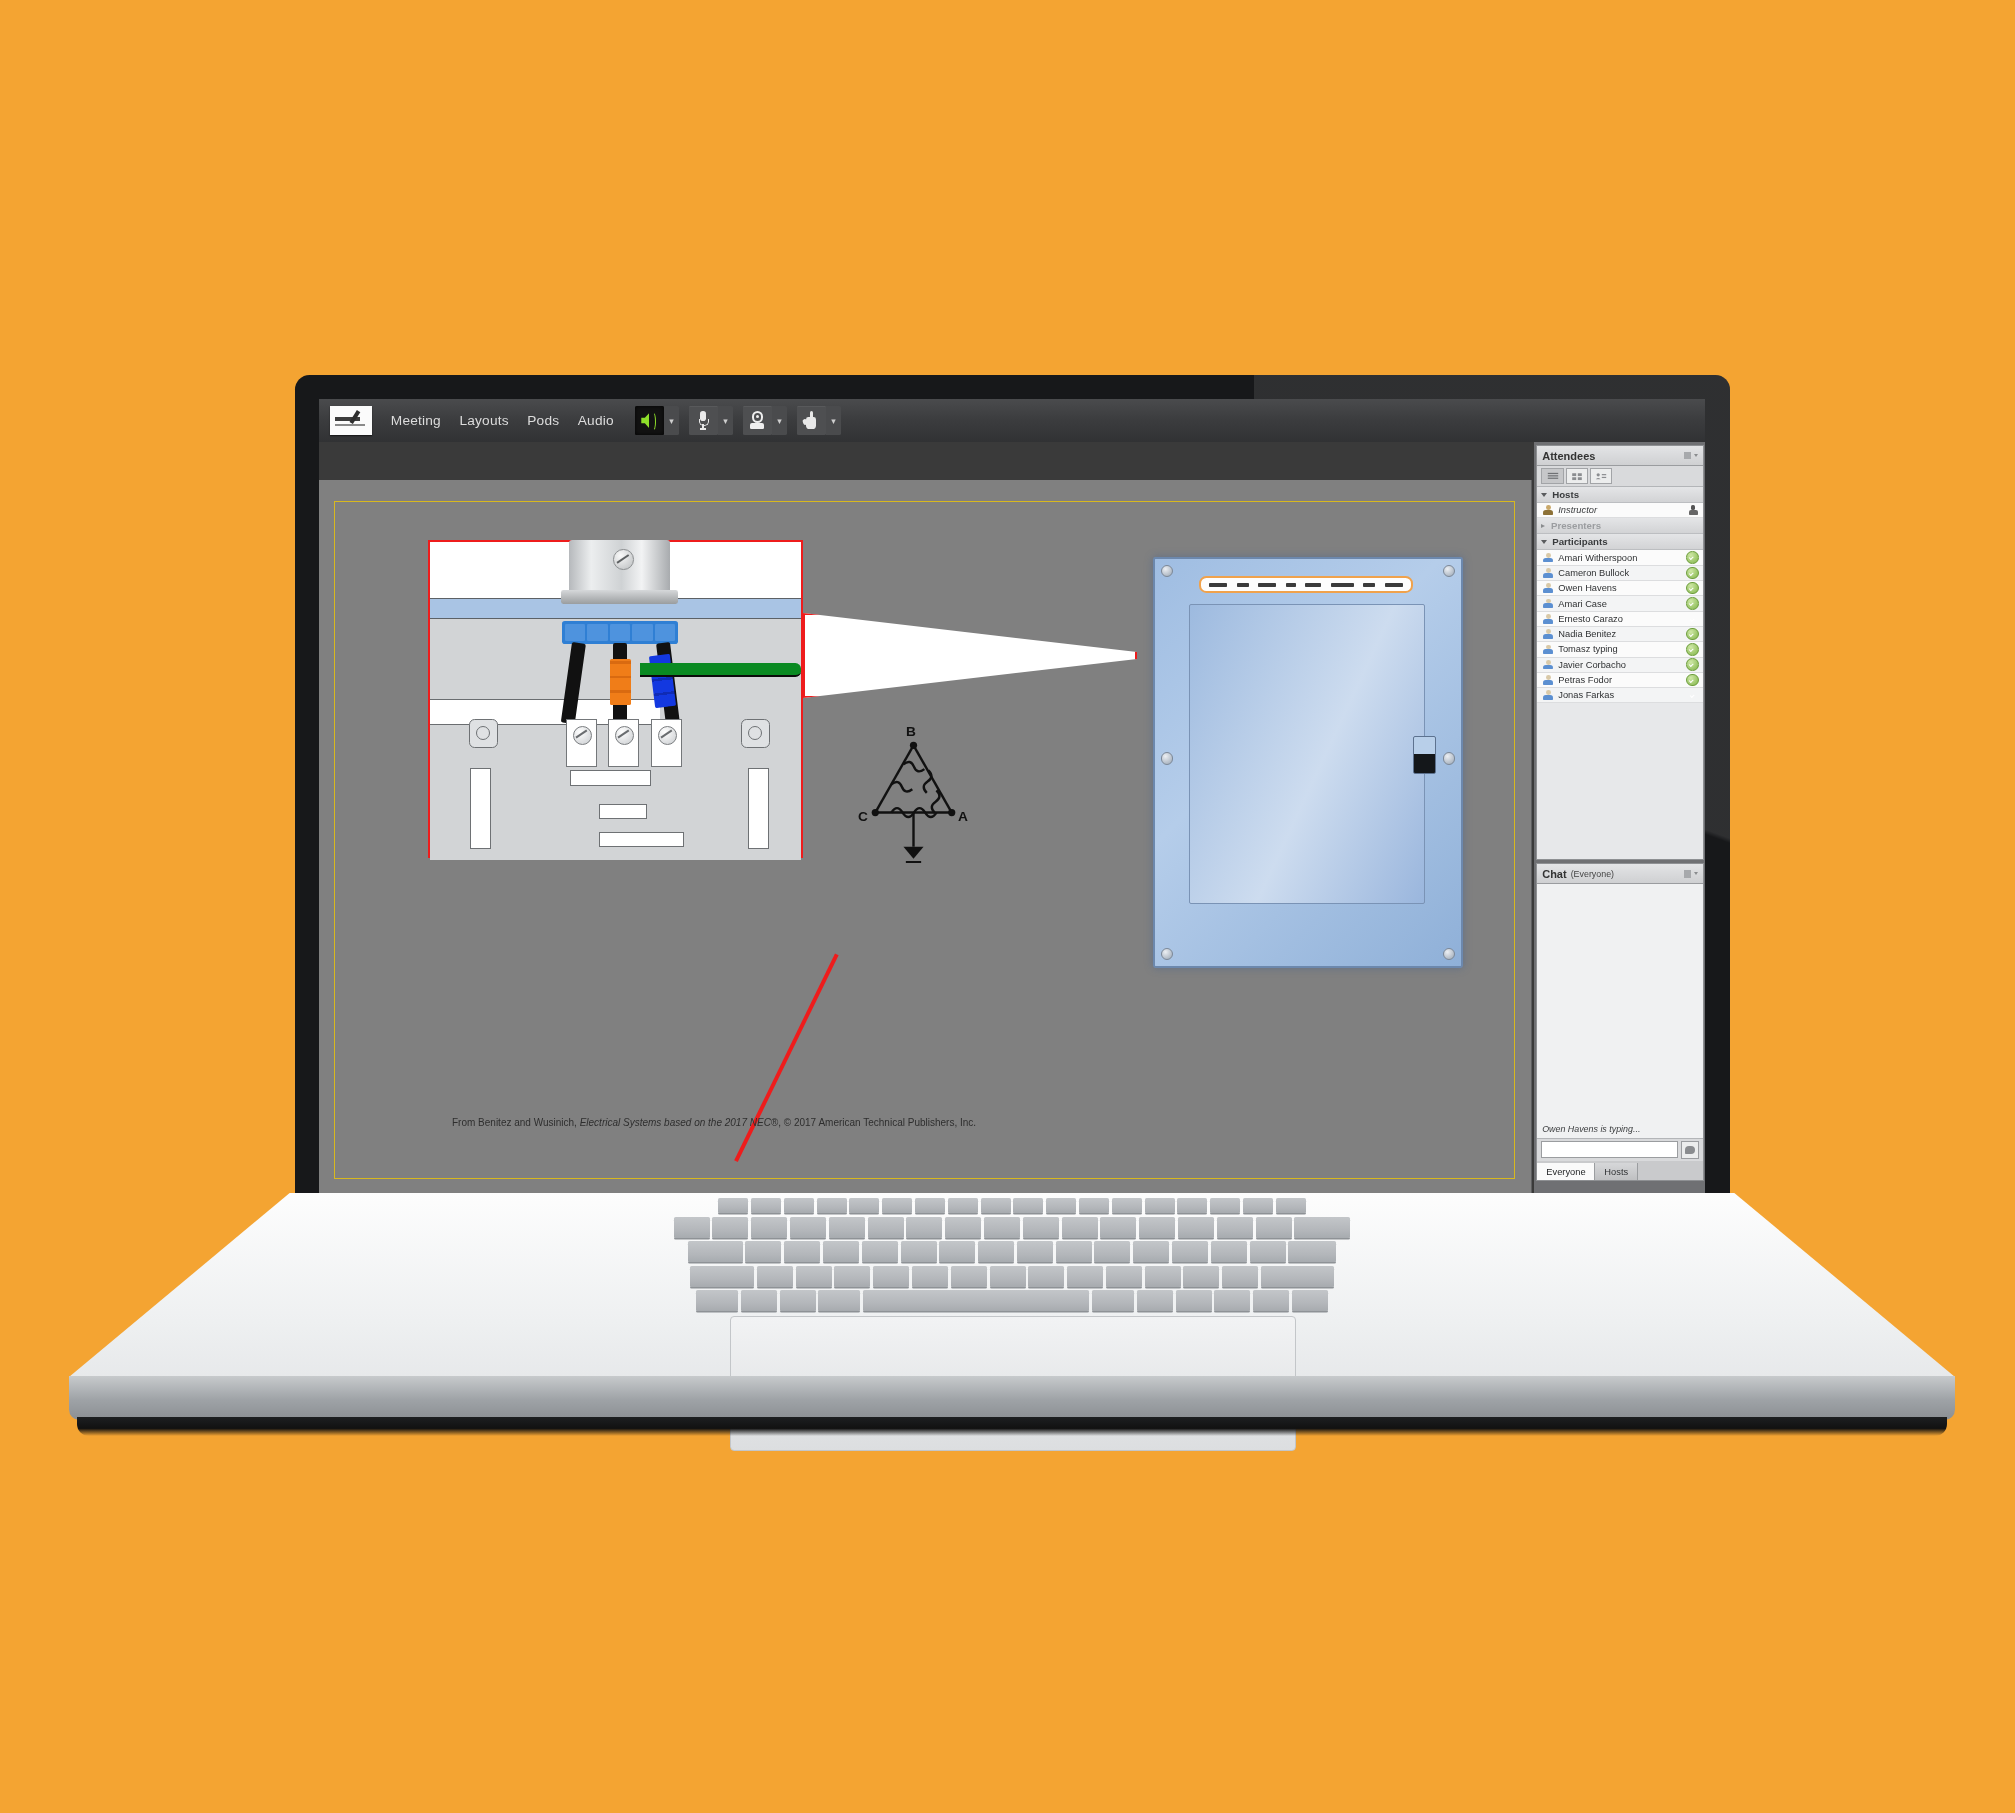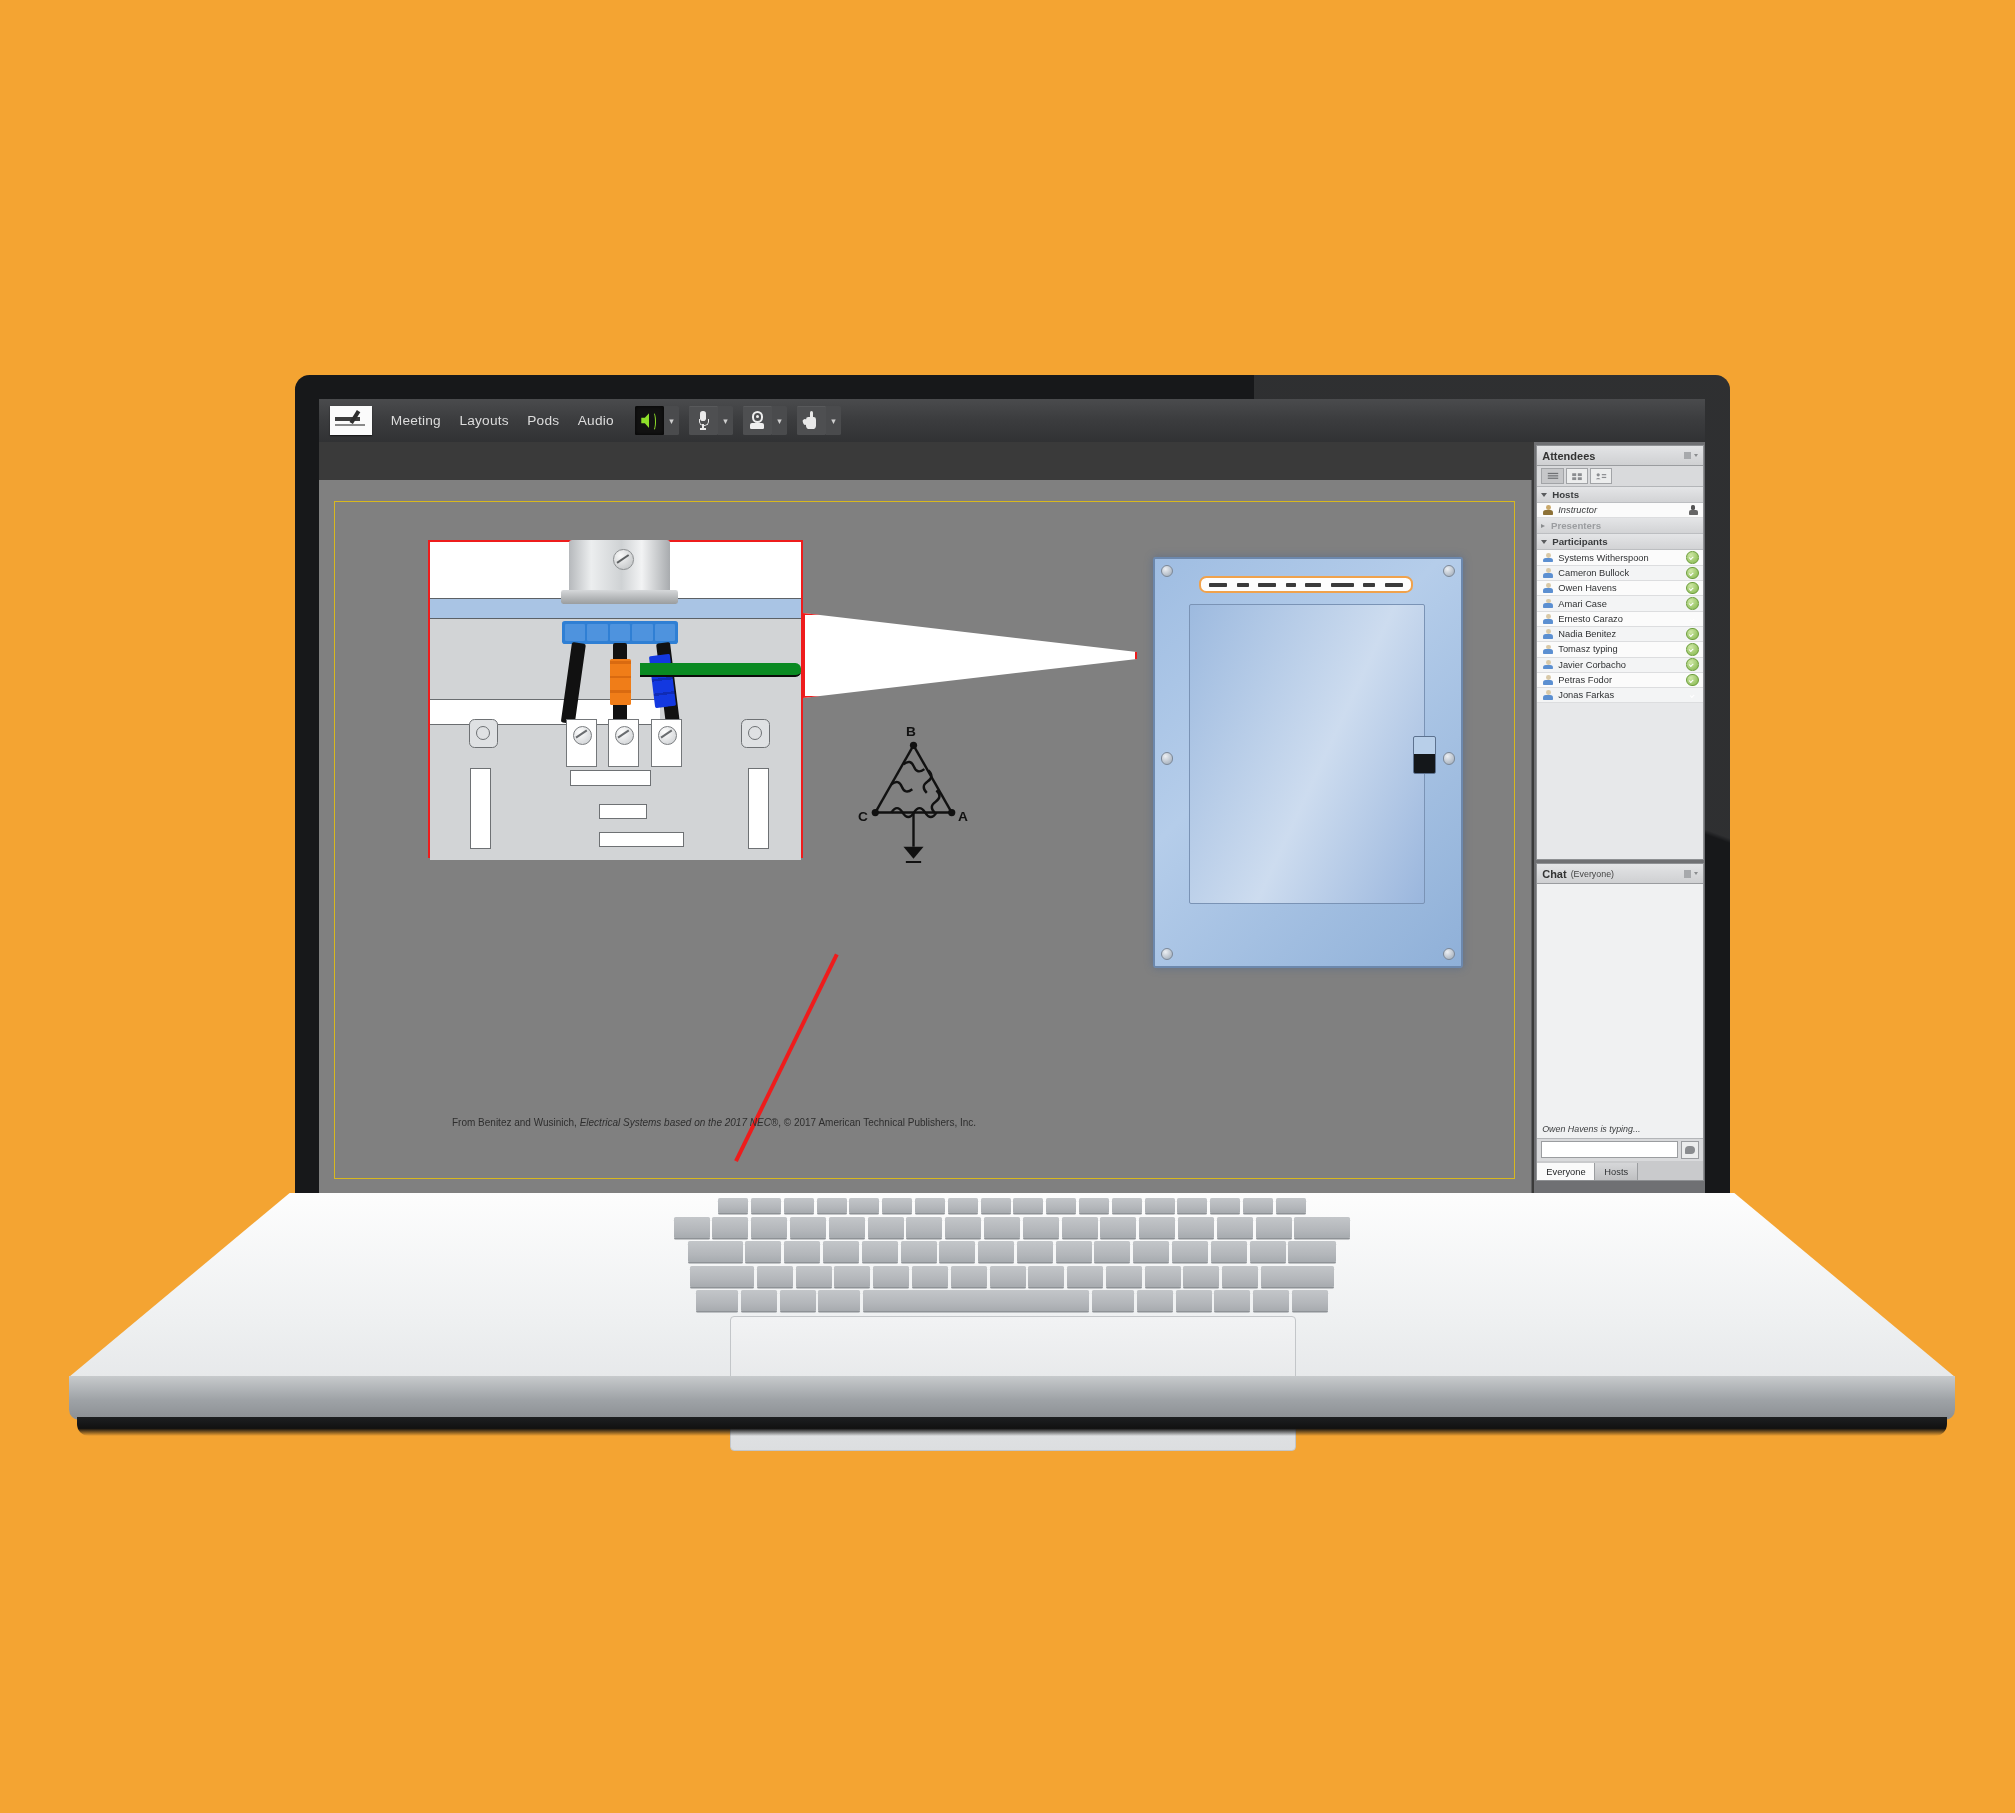--- a/index.html
+++ b/index.html
@@ -459,21 +459,21 @@
           <div class="grp">
             <span class="tri"></span>
             <span class="grp-label">Participants</span>
           </div>
           <div id="participant-rows">
               <div class="att-row">
                 <span class="p-ico">
                   <span class="h"></span>
                   <span class="b"></span>
                 </span>
-                <span class="att-name">Systems Witherspoon</span>
+                <span class="att-name">Amari Witherspoon</span>
                 <span class="st"></span>
               </div>
               <div class="att-row alt">
                 <span class="p-ico">
                   <span class="h"></span>
                   <span class="b"></span>
                 </span>
                 <span class="att-name">Cameron Bullock</span>
                 <span class="st"></span>
               </div>

